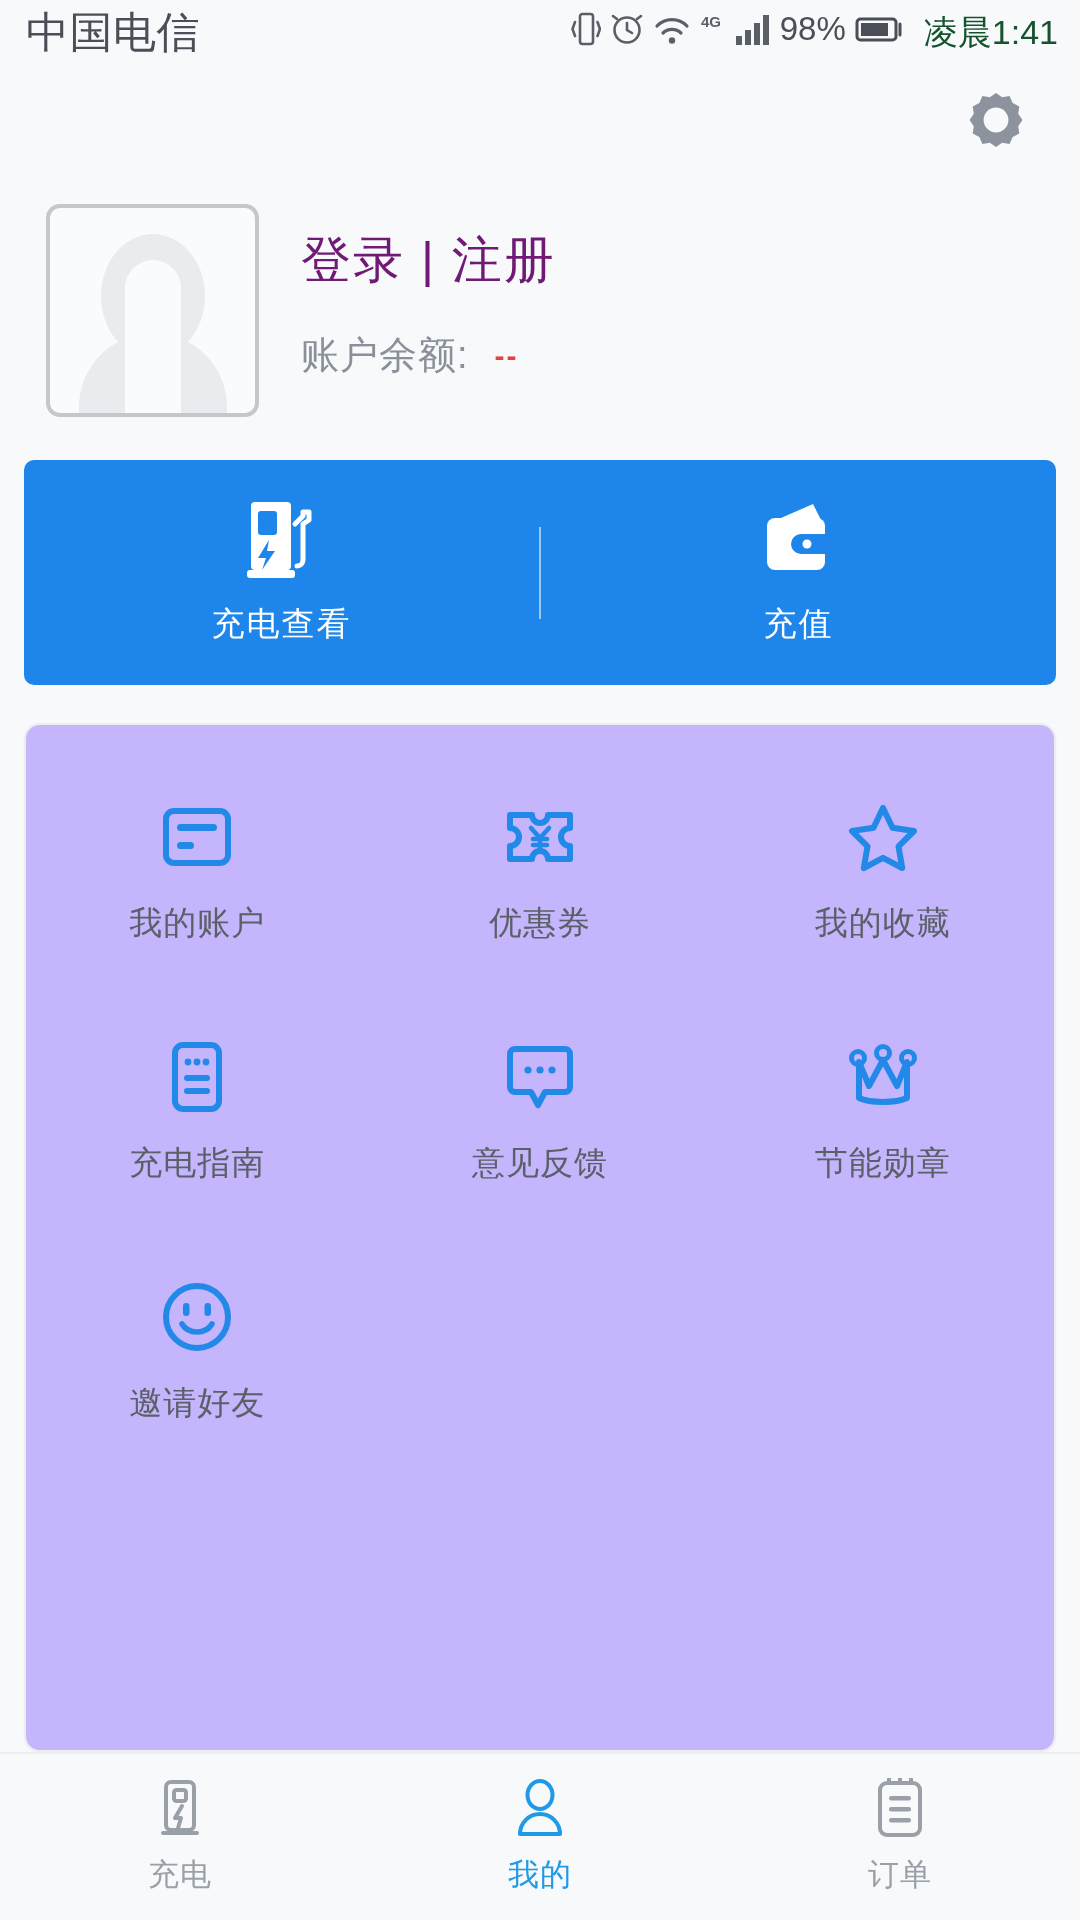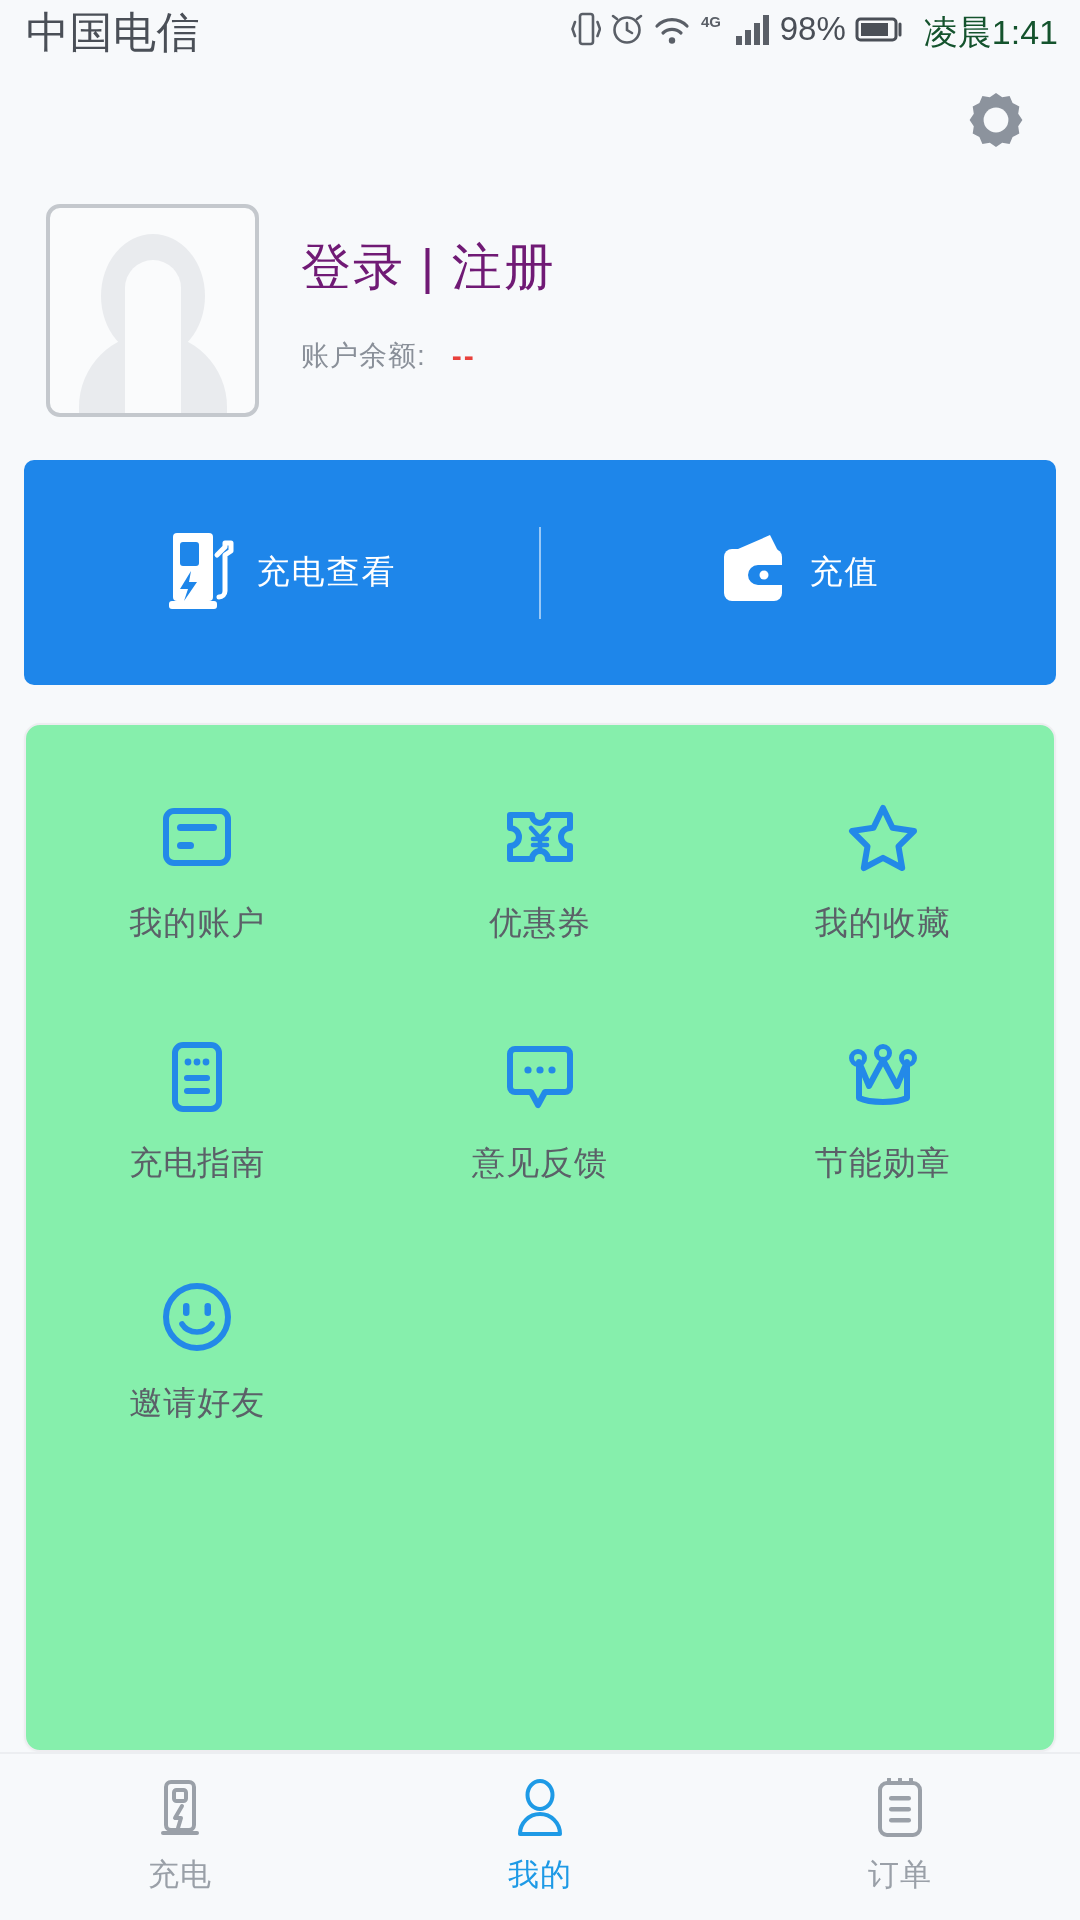--- a/index.html
+++ b/index.html
@@ -116,21 +116,21 @@
     color: #701a75;
     letter-spacing: 2px;
     line-height: 1.1;
   }
   .profile-balance {
     margin-top: 42px;
     display: flex;
     align-items: center;
   }
   .balance-label {
-    font-size: 28px;
+    font-size: 38px;
     color: #8a9099;
     letter-spacing: 1px;
   }
   .balance-value {
     font-size: 30px;
     color: #e8413c;
     margin-left: 26px;
     font-weight: bold;
     letter-spacing: 2px;
   }
@@ -141,40 +141,41 @@
     height: 225px;
     background: #1e86ea;
     border-radius: 10px;
     display: flex;
     align-items: center;
     flex: 0 0 auto;
   }
   .action-item {
     flex: 1 1 0;
     display: flex;
+    flex-direction: column;
     align-items: center;
     justify-content: center;
     gap: 16px;
   }
   .action-label {
     font-size: 33px;
     color: #ffffff;
     letter-spacing: 2px;
   }
   .action-divider {
     width: 2px;
     height: 92px;
     background: rgba(255,255,255,0.55);
     flex: 0 0 auto;
   }
 
   
   .grid-card {
     margin: 38px 24px 0 24px;
-    background: #86efac;
+    background: #c4b5fd;
     border: 2px solid #ededf0;
     border-radius: 16px;
     flex: 1 1 auto;
     padding: 74px 0 0 0;
     box-shadow: 0 1px 3px rgba(0,0,0,0.035);
     overflow: hidden;
   }
   .grid-row {
     display: flex;
     height: 240px;

